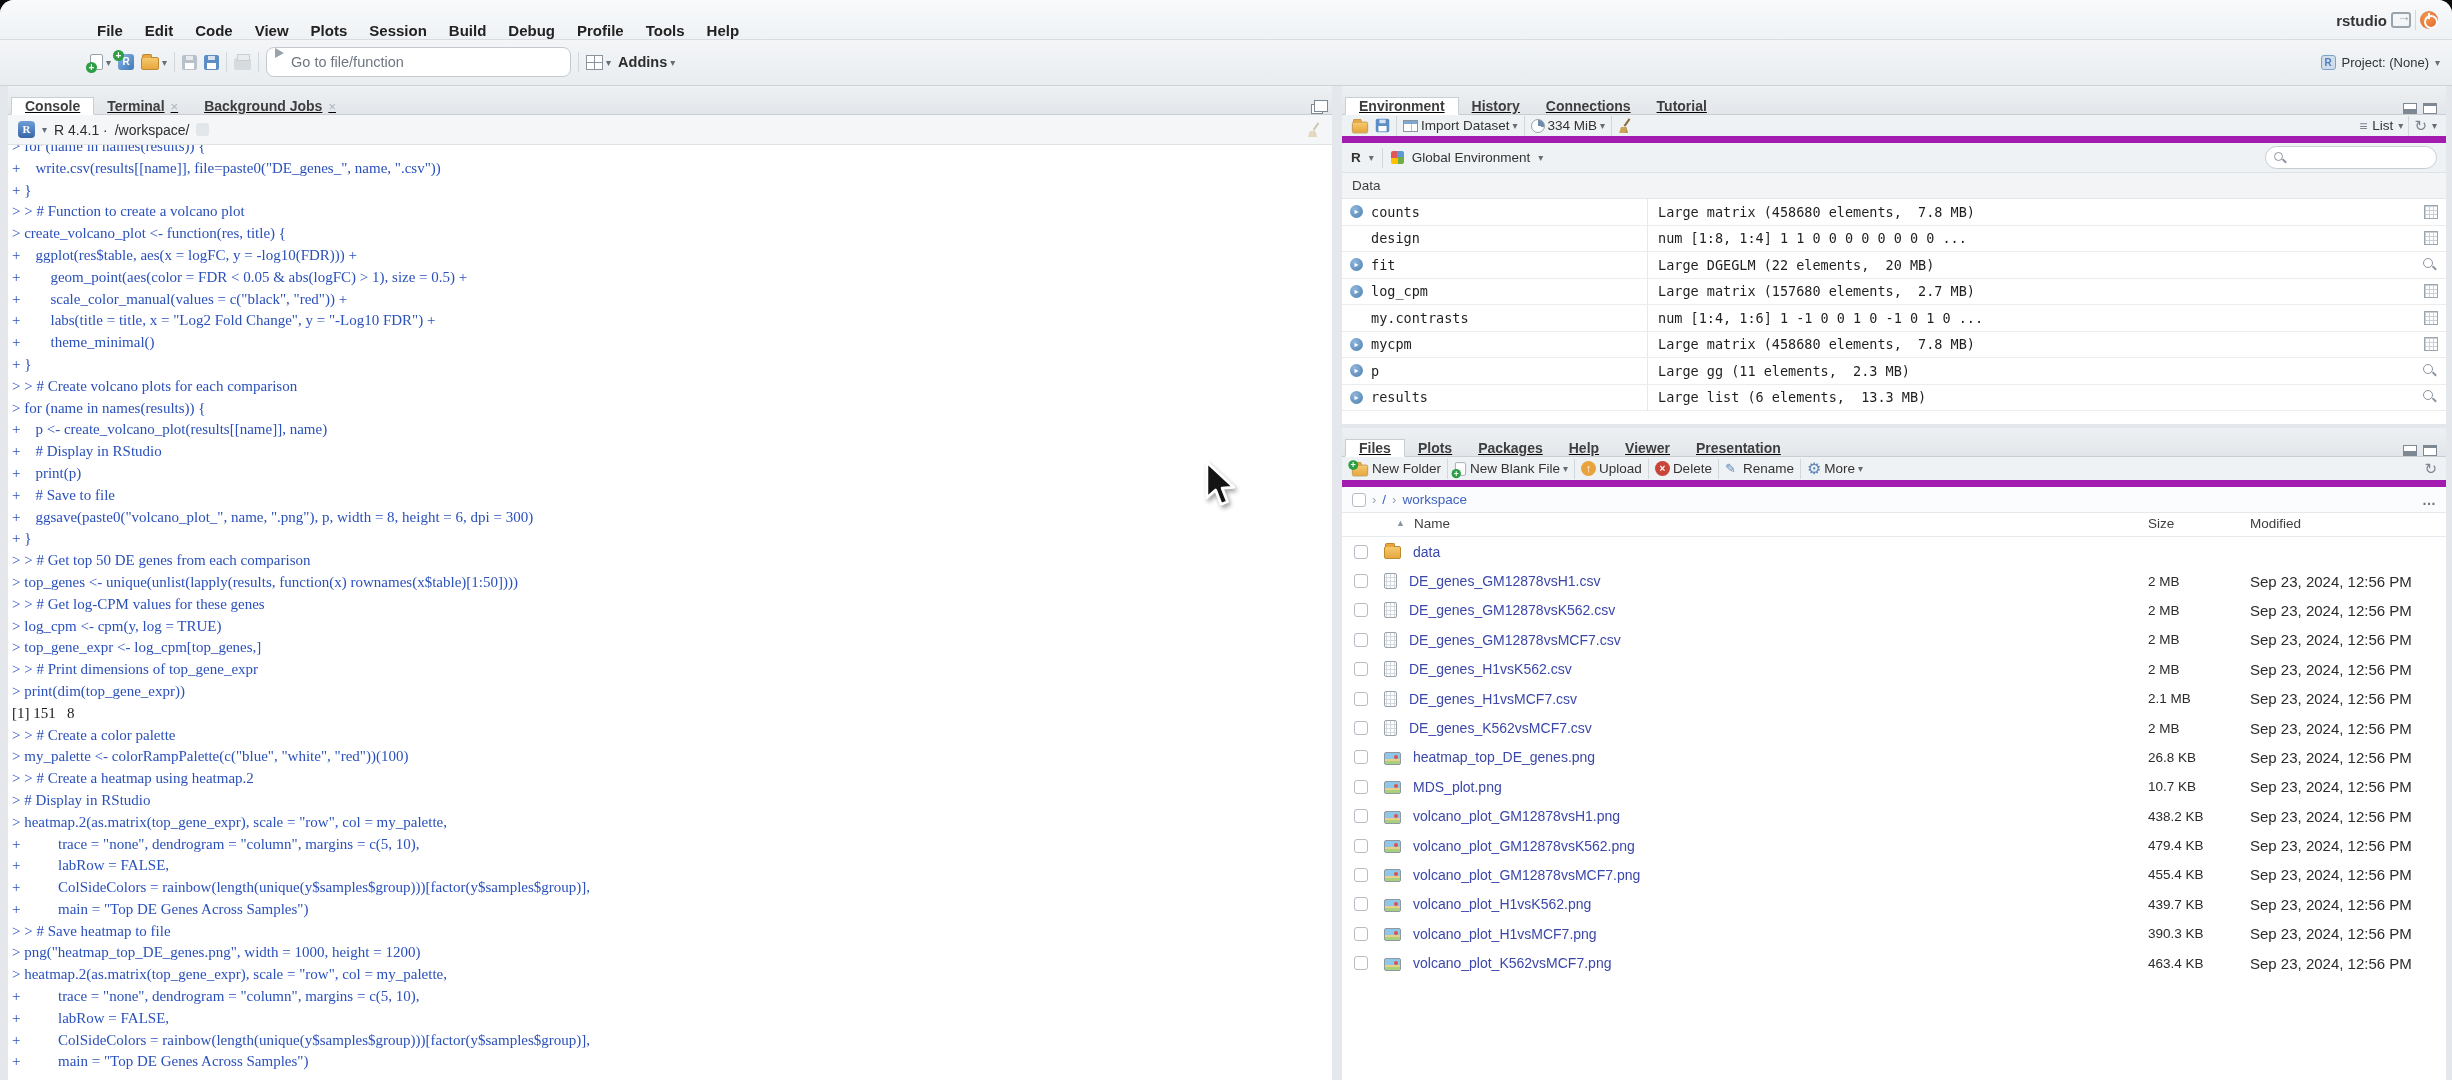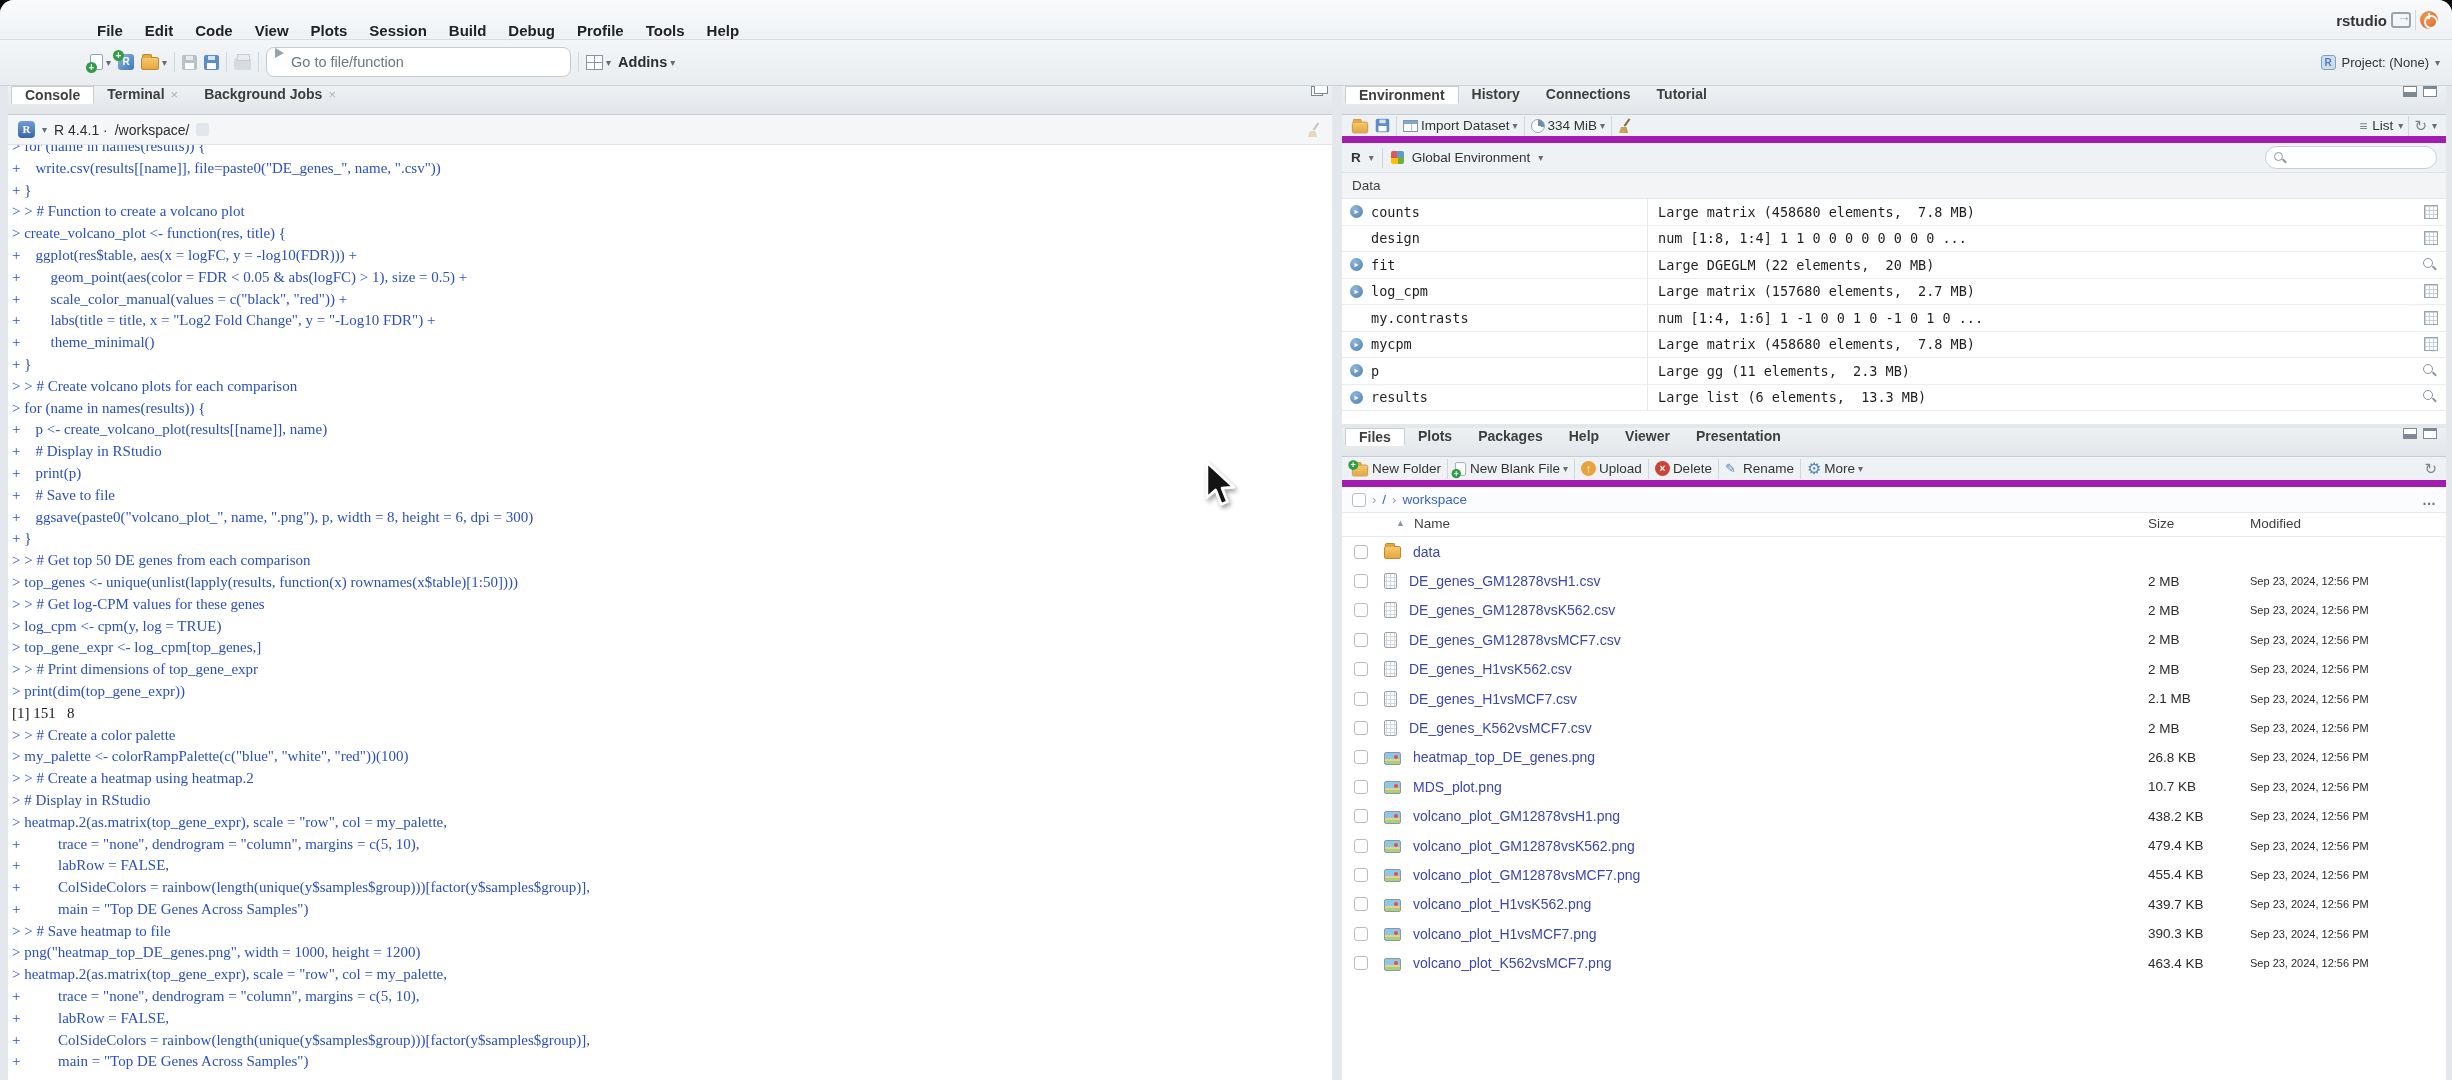--- a/index.html
+++ b/index.html
@@ -55,21 +55,21 @@
   .panes-grid::after  { content:""; position:absolute; left:0; right:0; top:6px; height:1px; background:#8a949e; }
   .tb-label { font-size:14.5px; font-weight:bold; color:#2d2d2d; }
   .project-sel { position:absolute; right:12px; top:0; height:44px; display:flex; align-items:center; gap:6px; }
   .cube-ghost { width:15px; height:15px; border:1px solid #7aa3cc; background:rgba(122,163,204,.25); border-radius:3px;
                 color:#4d7fc0; font-size:10px; font-weight:bold; text-align:center; line-height:14px; }
   .proj-label { font-size:13px; color:#333; }
 
   
   .pane { position:absolute; background:#fff; }
   .tabbar { height:29px; background:linear-gradient(#eef1f3,#e2e6ea); border-bottom:1px solid #c9ced3;
-            display:flex; align-items:flex-start; padding-left:3px; }
+            display:flex; align-items:flex-end; padding-left:3px;text-decoration:underline; }
   .tab { display:flex; align-items:center; gap:6px; padding:0 13px; font-size:14px; font-weight:bold; color:#3e3e3e; }
   .tab.active { background:#fff; border:1px solid #c9ced3; border-bottom:1px solid #fff; margin-bottom:-1px; }
   .tab .close-x { display:none; color:#aab2ba; font-size:13px; font-weight:normal; }
   .tab.closable .close-x { display:inline; }
   .tab-right { margin-left:auto; display:flex; align-items:center; gap:6px; padding-right:9px; }
   .restore-ic { width:12px; height:10px; border:1px solid #7e8892; background:#fff; position:relative; margin-left:4px; }
   .restore-ic::before { content:""; position:absolute; left:2px; top:-5px; width:12px; height:10px; border:1px solid #7e8892; background:#fff; }
   .min-ic { width:14px; height:11px; border:1px solid #7e8892; background:#fff; box-shadow:inset 0 -4px 0 #7e8892; }
   .max-ic { width:14px; height:11px; border:1px solid #7e8892; background:#fff; box-shadow:inset 0 2px 0 #7e8892; }
   .pane-toolbar { background:#eff2f4; border-bottom:7px solid #a21caf; display:flex; align-items:center; padding:0 9px; gap:6px; }
@@ -146,21 +146,21 @@
   .ficon.folder::before { content:""; position:absolute; left:0; top:-4px; width:8px; height:3px;
                           background:#e7a73e; border:1px solid #bf8a2d; border-bottom:none; border-radius:2px 2px 0 0; }
   .ficon.csv { width:13px; background:#fff; border:1px solid #9aa2ab; border-radius:2px;
                background-image:linear-gradient(#d4d9dd 1px, transparent 1px), linear-gradient(90deg,#d4d9dd 1px, transparent 1px);
                background-size:4px 4px; background-position:1px 3px; }
   .ficon.image { height:13px; margin-top:2px; border:1px solid #8e98a2; border-radius:2px;
                  background:linear-gradient(180deg,#8ec7e8 0 55%, #e8d08a 55% 75%, #a9d07c 75%); }
   .ficon.image::after { content:""; position:absolute; right:2px; top:2px; width:4px; height:4px; border-radius:50%; background:#d9534f; }
   .fname { font-size:14px; color:var(--file-link, #3b47a9); }
   .fsize { position:absolute; left:806px; font-size:13.5px; color:#2b2b2b; }
-  .fmod  { position:absolute; left:908px; font-size:11px; color:#2b2b2b; }
+  .fmod  { position:absolute; left:908px; font-size:15px; color:#2b2b2b; }
 
   
   .nf-ic { position:relative; }
   .nf-ic::after { content:"+"; position:absolute; left:-5px; top:-6px; width:11px; height:11px; border-radius:50%;
                   background:#2e9e44; color:#fff; font-size:10px; line-height:11px; text-align:center; font-weight:bold; }
   .upload-ic { width:15px; height:15px; border-radius:50%; background:#e8a33d; color:#fff; font-size:11px;
                font-weight:bold; text-align:center; line-height:15px; }
   .upload-ic::before { content:"↑"; }
   .delete-ic { width:15px; height:15px; border-radius:50%; background:#c9453a; color:#fff; font-size:10px;
                font-weight:bold; text-align:center; line-height:15px; }

